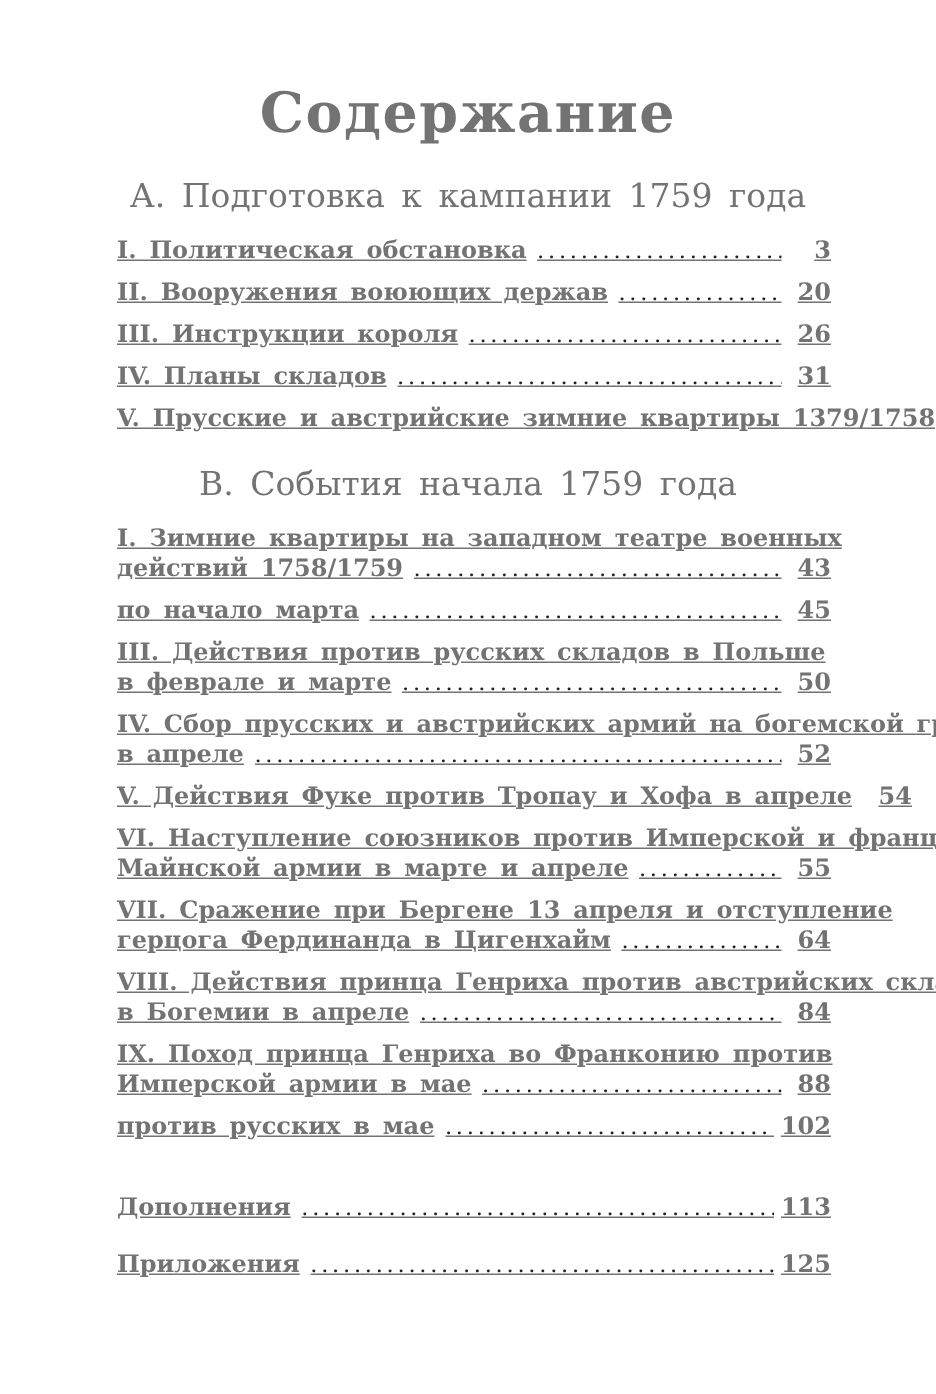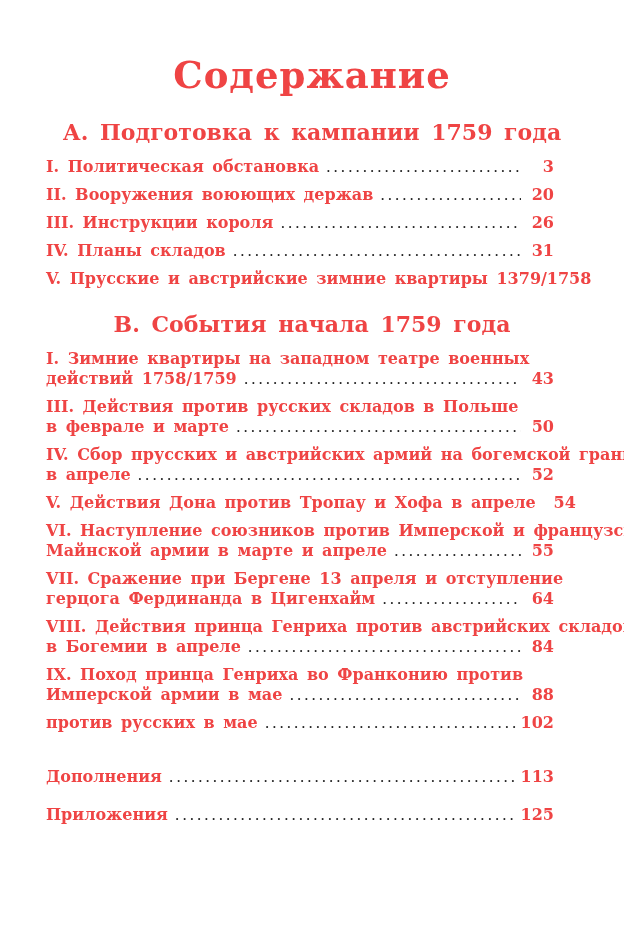--- a/index.html
+++ b/index.html
@@ -2,44 +2,45 @@
 <html><head>
 <meta charset="utf-8">
 <style>
   html, body { margin: 0; padding: 0; background: #ffffff; }
   .page {
     position: relative;
     width: 624px;
     height: 929px;
     margin: 0 auto;
     background: #ffffff;
-    color: #ef4444;
+    color: #737373;
     font-family: "DejaVu Serif", serif;
     overflow: hidden;
     box-sizing: border-box;
     padding-top: 54px;
   }
   .title {
     text-align: center;
     font-size: 37px;
     font-weight: bold;
     line-height: 1.15;
     letter-spacing: 1px;
     margin: 0 0 6px 0;
   }
   .section-heading {
     text-align: center;
     font-size: 22px;
-    font-weight: bold;
+    font-weight: normal;
     line-height: 26px;
     margin: 22px 40px 12px 40px;
     word-spacing: 4px;
   }
   .toc {
-    padding: 0 70px 0 46px;
+    padding: 0 70px 0 78px;
+    text-decoration: underline;
   }
   .entry { margin-bottom: 8px; }
   .line {
     font-size: 16px;
     font-weight: bold;
     line-height: 20px;
     word-spacing: 3px;
     white-space: nowrap;
   }
   .leader {
@@ -130,20 +131,25 @@
     <div class="entry">
       <div class="line">I. Зимние квартиры на западном театре военных</div>
       <div class="line leader">
         <span class="text">действий 1758/1759</span>
         <span class="dots"></span>
         <span class="pagenum">43</span>
       </div>
     </div>
 
     <div class="entry">
+      <div class="line leader">
+        <span class="text">по начало марта</span>
+        <span class="dots"></span>
+        <span class="pagenum">45</span>
+      </div>
     </div>
 
     <div class="entry">
       <div class="line">III. Действия против русских складов в Польше</div>
       <div class="line leader">
         <span class="text">в феврале и марте</span>
         <span class="dots"></span>
         <span class="pagenum">50</span>
       </div>
     </div>
@@ -152,21 +158,21 @@
       <div class="line">IV. Сбор прусских и австрийских армий на богемской границе</div>
       <div class="line leader">
         <span class="text">в апреле</span>
         <span class="dots"></span>
         <span class="pagenum">52</span>
       </div>
     </div>
 
     <div class="entry">
       <div class="line leader">
-        <span class="text">V. Действия Дона против Тропау и Хофа в апреле</span>
+        <span class="text">V. Действия Фуке против Тропау и Хофа в апреле</span>
         <span class="dots"></span>
         <span class="pagenum">54</span>
       </div>
     </div>
 
     <div class="entry">
       <div class="line">VI. Наступление союзников против Имперской и французской</div>
       <div class="line leader">
         <span class="text">Майнской армии в марте и апреле</span>
         <span class="dots"></span>

